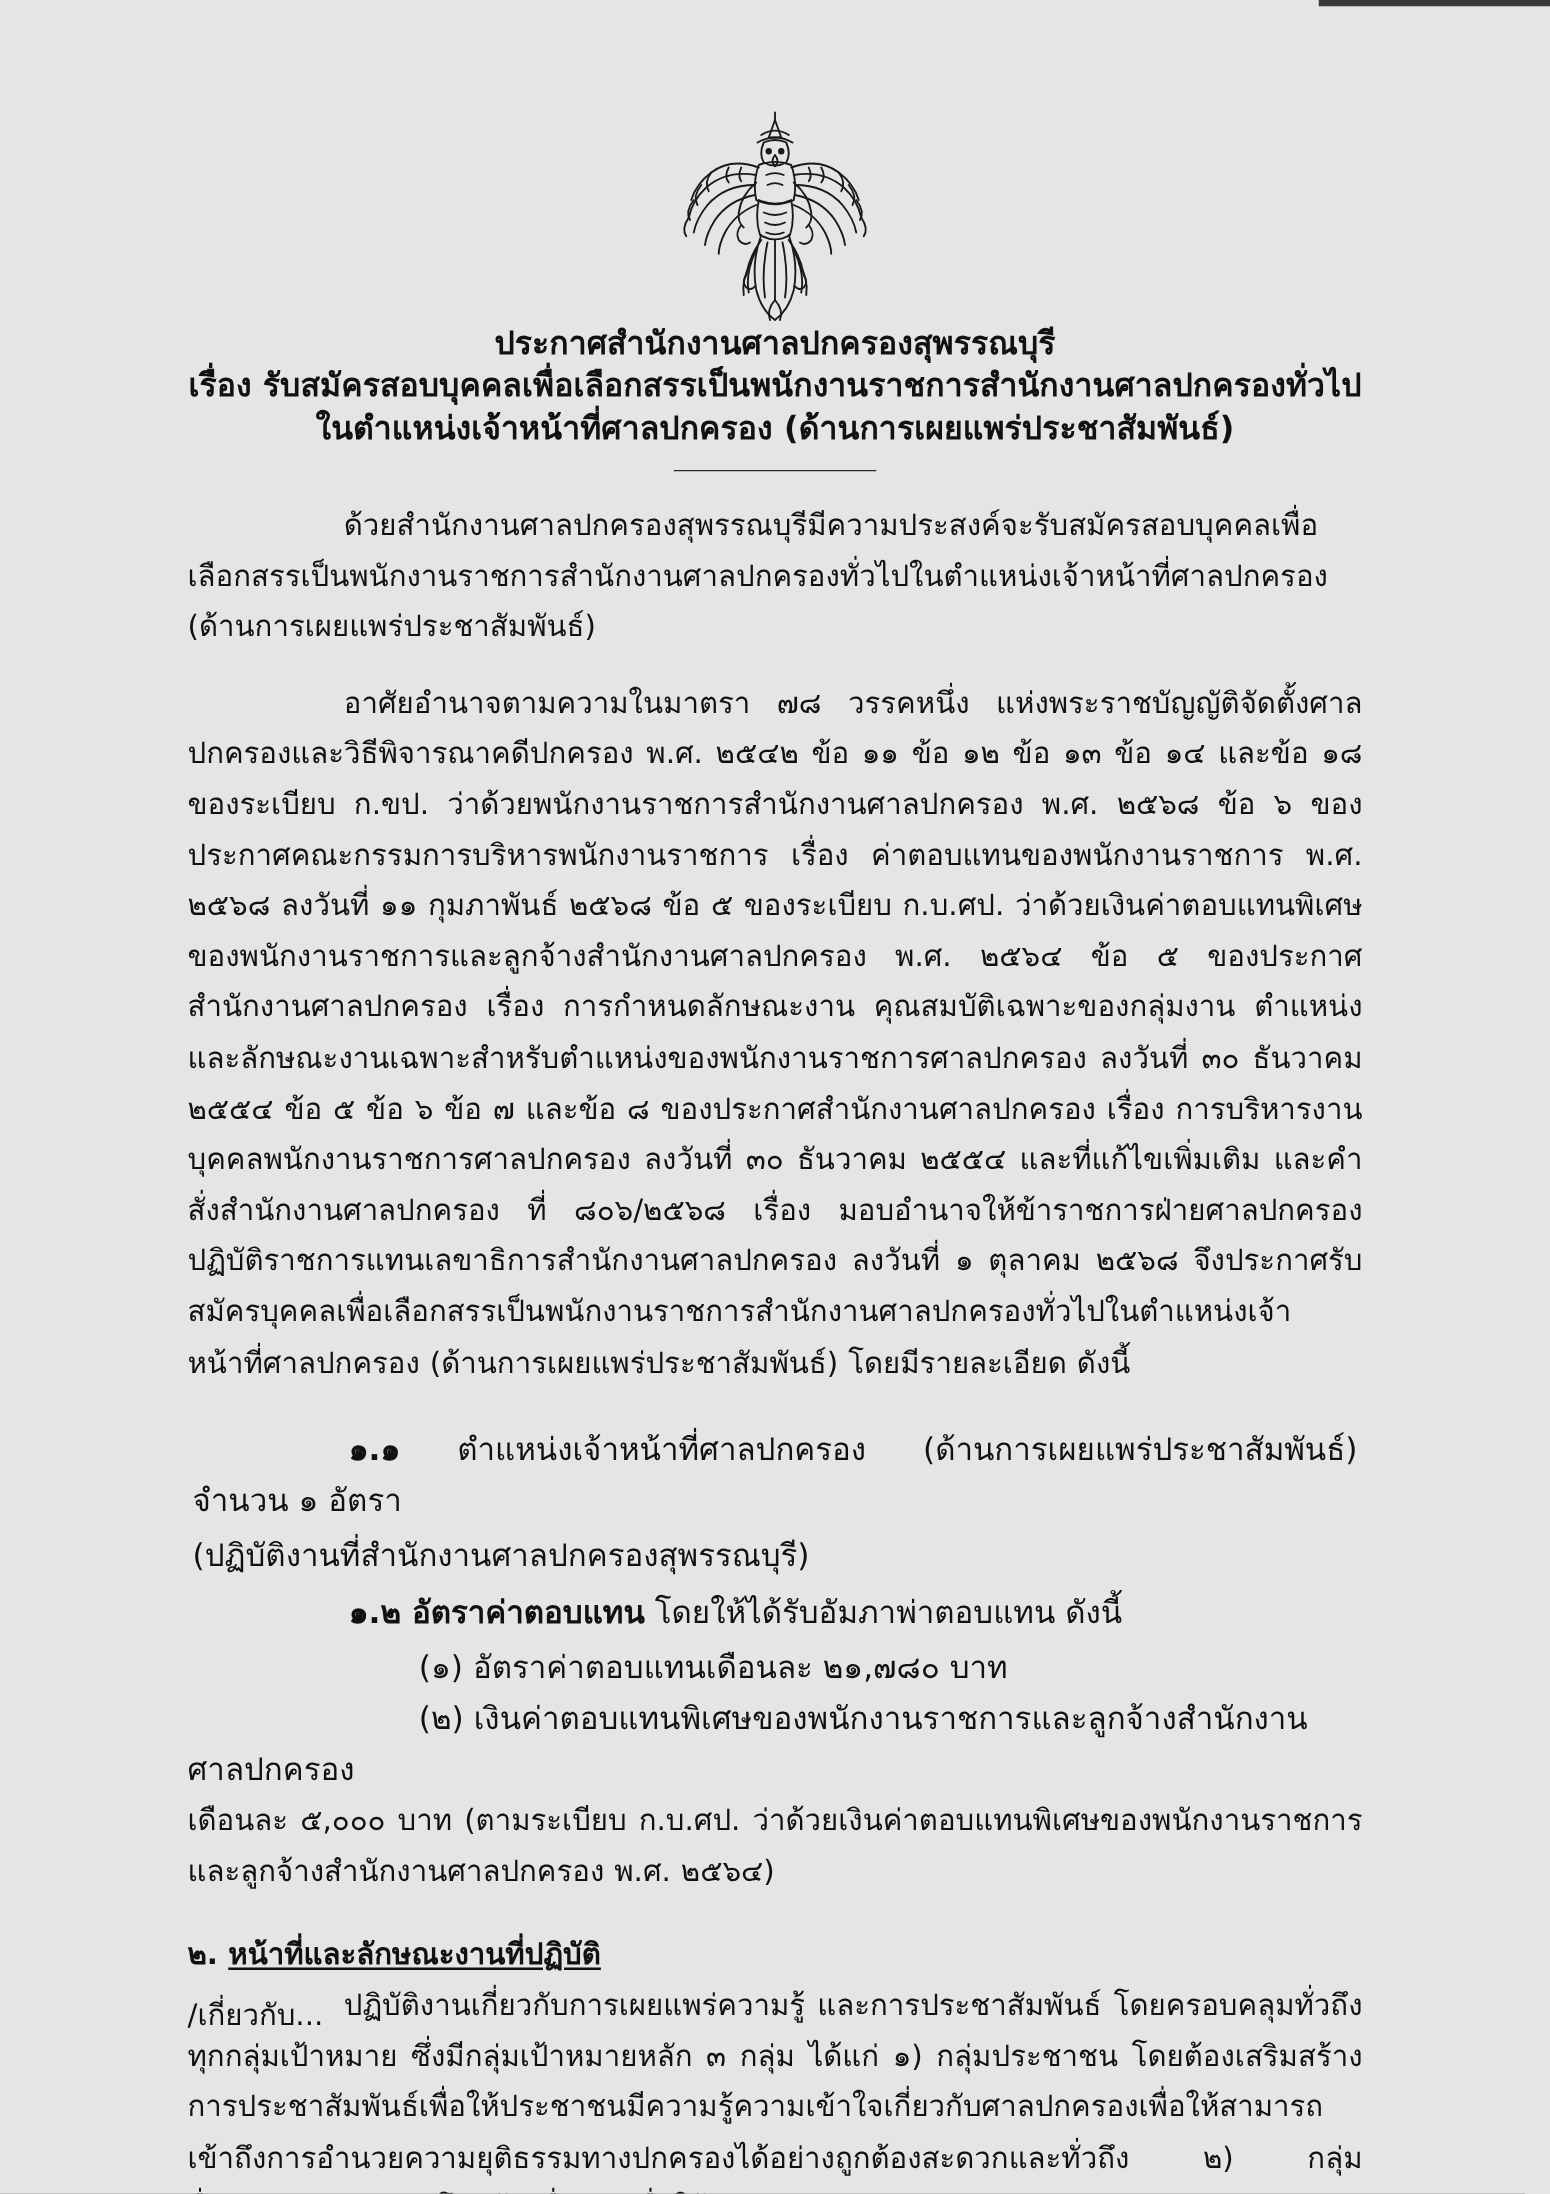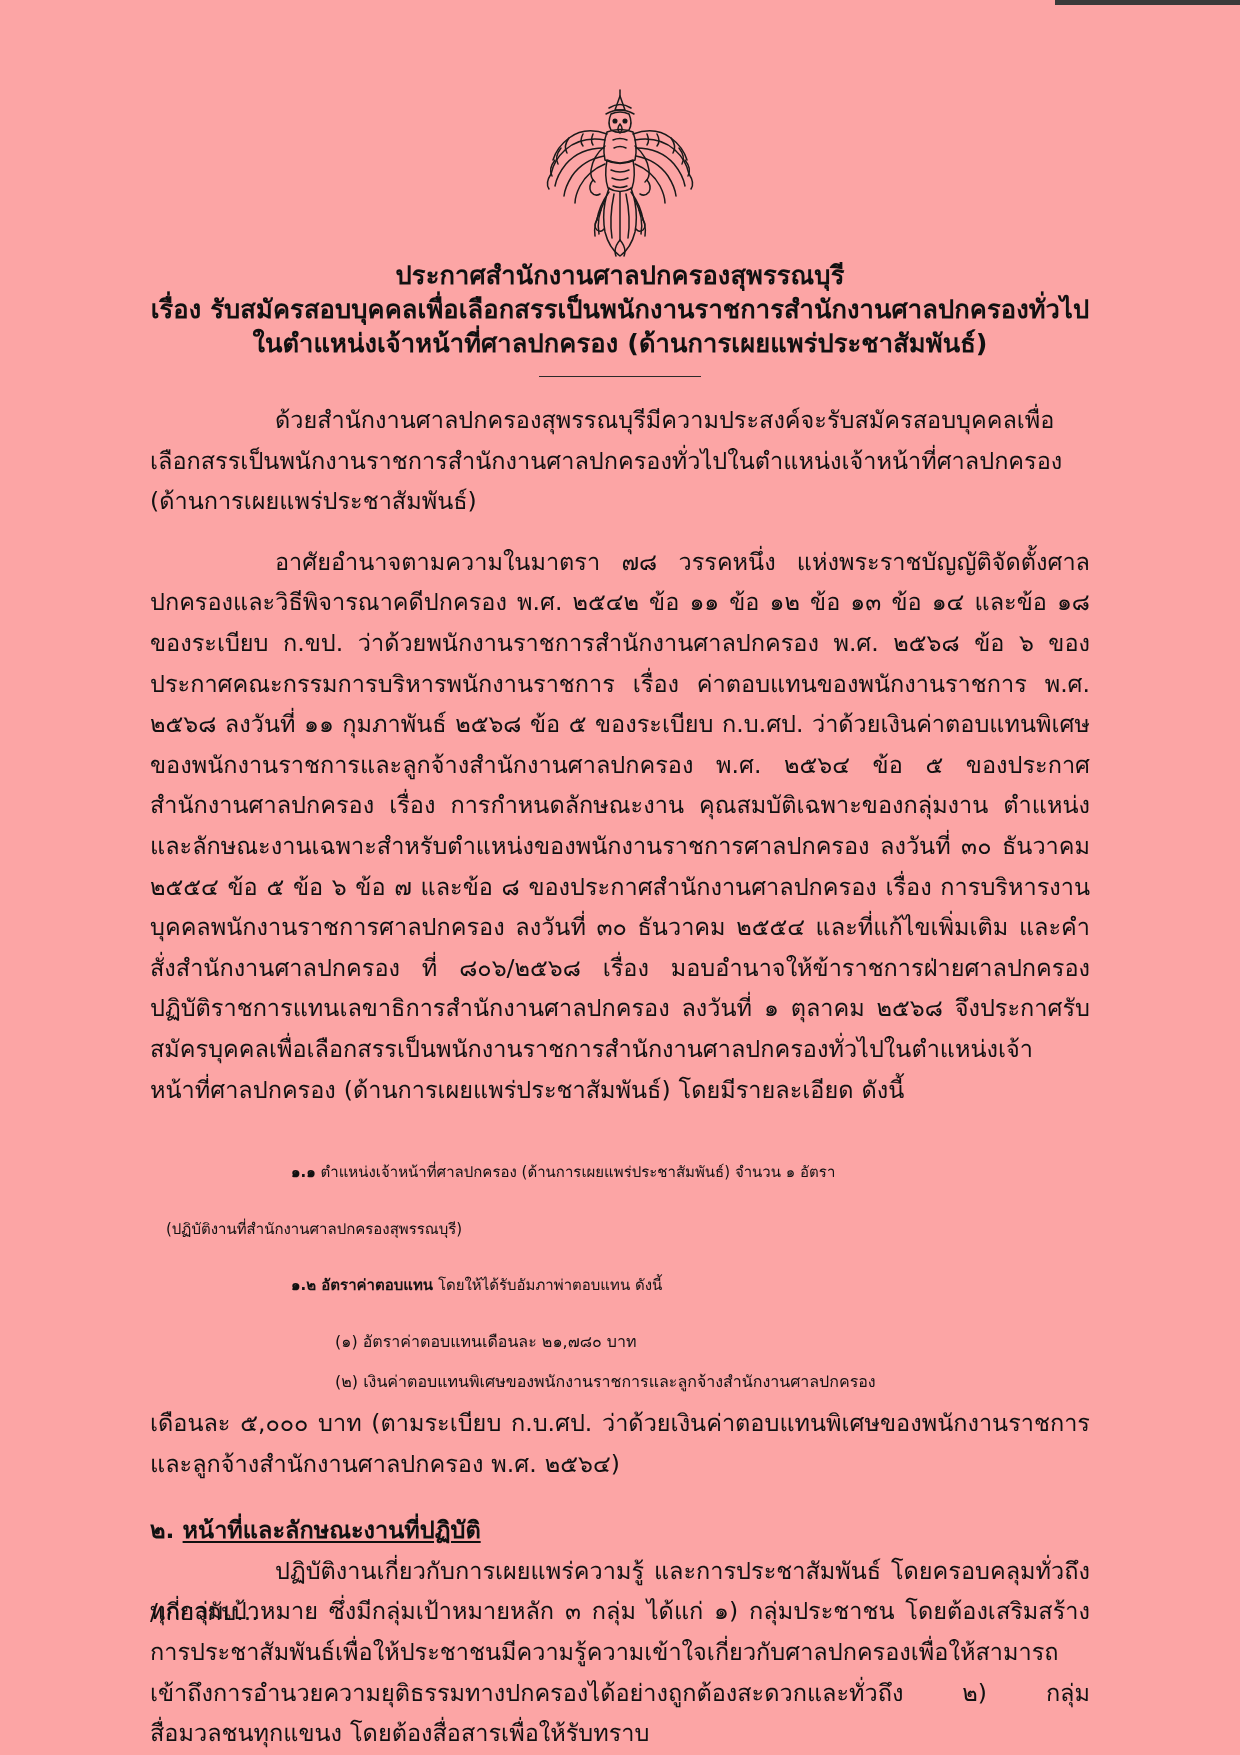--- a/index.html
+++ b/index.html
@@ -6,21 +6,21 @@
   html, body {
     margin: 0;
     padding: 0;
     background: #8a8a8a;
   }
   .page {
     position: relative;
     width: 1240px;
     height: 1755px;
     margin: 0 auto;
-    background: #fca5a5;
+    background: #e5e5e5;
     box-sizing: border-box;
     font-family: "DejaVu Sans", "Liberation Sans", sans-serif;
     color: #111111;
     overflow: hidden;
   }
 
   
   .scan-edge-top {
     position: absolute;
     top: 0;
@@ -102,32 +102,32 @@
     font-weight: 700;
     text-indent: 0;
   }
   h2.section .sec-num { text-decoration: none; }
   h2.section .sec-text {
     text-decoration: underline;
     text-underline-offset: 3px;
   }
 
   p.sub {
-    margin: 16px;
-    font-size: 15px;
+    margin: 4px;
+    font-size: 25px;
     line-height: 40.6px;
     text-align: justify;
     text-indent: 125px;
   }
   p.sub .sub-label { font-weight: 700; }
   p.sub.cont { text-indent: 0; }
 
   p.subsub {
     margin: 0;
-    font-size: 16px;
+    font-size: 25px;
     line-height: 40.6px;
     text-align: left;
     text-indent: 185px;
   }
   .spacer-20 { height: 20px; }
   .spacer-26 { height: 26px; }
 
   
   .footer-note {
     position: absolute;

